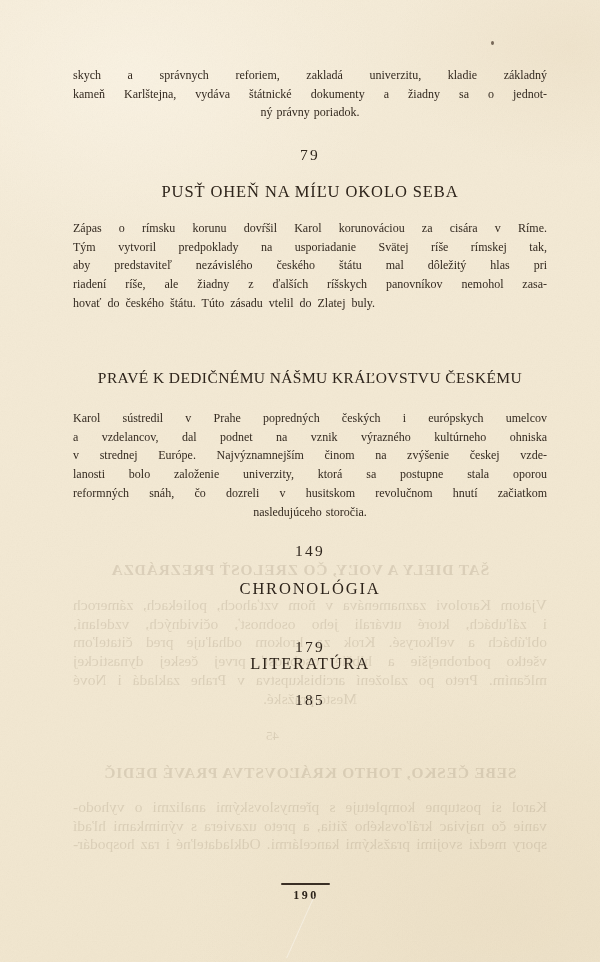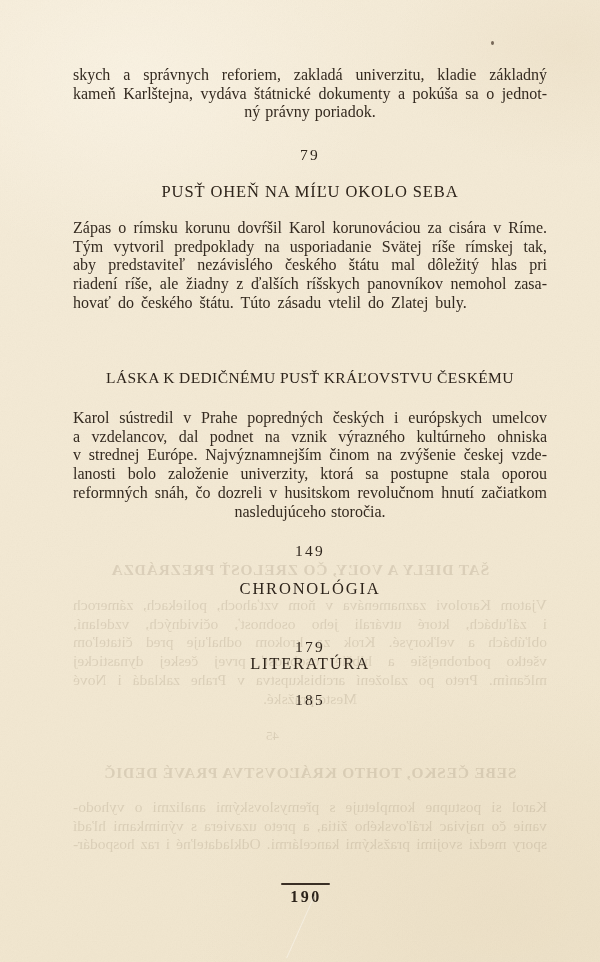--- a/index.html
+++ b/index.html
@@ -11,38 +11,38 @@
     color:#342a20;
     background:
       radial-gradient(ellipse 420px 300px at 22% 8%, rgba(250,243,228,.85) 0%, rgba(250,243,228,0) 60%),
       radial-gradient(ellipse 500px 380px at 85% 95%, rgba(235,222,196,.7) 0%, rgba(235,222,196,0) 65%),
       radial-gradient(ellipse 300px 200px at 95% 5%, rgba(236,223,198,.6) 0%, rgba(236,223,198,0) 60%),
       linear-gradient(160deg,#f5ecd9 0%,#f3e9d4 45%,#f0e5cd 100%);
   }
   .grain{position:absolute;inset:0;opacity:.05;mix-blend-mode:multiply;pointer-events:none;}
   .abs{position:absolute;}
   .col{left:73px;width:474px;}
-  .body-text{font-size:16px;line-height:18.7px;word-spacing:1px;}
+  .body-text{font-size:12px;line-height:18.7px;word-spacing:1px;}
   .jl{text-align:justify;text-align-last:justify;}
   .ll{text-align:left;word-spacing:3px;}
   .cl{text-align:right;text-align-last:center;}
   .chap-num{
     text-align:center;font-size:15.5px;letter-spacing:2.2px;
     color:#30261d;
   }
   .heading{
     text-align:center;white-space:nowrap;color:#2e241b;
     font-size:16.5px;letter-spacing:0.9px;
   }
   .heading.small{font-size:15.5px;letter-spacing:0.4px;}
   .heading.wide{letter-spacing:1.8px;}
   .footer-rule{height:2px;background:#3a2f25;border-radius:1px;}
   .folio{
     width:600px;left:0;text-align:center;
-    font-size:16px;font-weight:bold;letter-spacing:2.5px;color:#2c231a;
+    font-size:12px;font-weight:bold;letter-spacing:2.5px;color:#2c231a;
     padding-left:12px;box-sizing:border-box;
   }
   
   .verso{color:#6d5b41;opacity:.16;filter:blur(.6px);transform:scaleX(-1);}
   .verso-heading{text-align:center;white-space:nowrap;font-size:15.5px;letter-spacing:.8px;font-weight:bold;}
   .verso-body{font-size:15.5px;line-height:18.7px;}
   .speck{width:3px;height:4px;background:#4d3c2f;border-radius:50%;opacity:.75;}
   .scratch{width:1px;height:68px;background:rgba(255,255,255,.4);transform:rotate(24deg);}
 </style>
 </head>
@@ -66,38 +66,38 @@
   <div class="abs verso verso-heading" style="top:764px;left:73px;width:474px;">SEBE ČESKO, TOHTO KRÁĽOVSTVA PRAVÉ DEDIČ</div>
 
   <div class="abs verso verso-body col" style="top:798px;">
     <div class="jl">Karol si postupne kompletuje s přemyslovskými analizmi o vyhodo-</div>
     <div class="jl">vanie čo najviac kráľovského žitia, a preto uzaviera s výnimkami hľadí</div>
     <div class="jl">spory medzi svojimi pražskými kancelármi. Odkladateľné i raz hospodár-</div>
   </div>
 
   <div class="abs col body-text" style="top:66px;">
     <div class="jl">skych a správnych reforiem, zakladá univerzitu, kladie základný</div>
-    <div class="jl">kameň Karlštejna, vydáva štátnické dokumenty a pokúša sa o jednot-</div>
+    <div class="jl">kameň Karlštejna, vydáva štátnické dokumenty a žiadny sa o jednot-</div>
     <div class="cl">ný právny poriadok.</div>
   </div>
 
   <div class="abs col chap-num" style="top:146px;">79</div>
 
   <div class="abs col heading" style="top:182px;">PUSŤ OHEŇ NA MÍĽU OKOLO SEBA</div>
 
   <div class="abs col body-text" style="top:219px;">
     <div class="jl">Zápas o rímsku korunu dovŕšil Karol korunováciou za cisára v Ríme.</div>
     <div class="jl">Tým vytvoril predpoklady na usporiadanie Svätej ríše rímskej tak,</div>
     <div class="jl">aby predstaviteľ nezávislého českého štátu mal dôležitý hlas pri</div>
     <div class="jl">riadení ríše, ale žiadny z ďalších ríšskych panovníkov nemohol zasa-</div>
     <div class="ll">hovať do českého štátu. Túto zásadu vtelil do Zlatej buly.</div>
   </div>
 
 
-  <div class="abs col heading small" style="top:369px;">LÁSKA K DEDIČNÉMU PUSŤ KRÁĽOVSTVU ČESKÉMU</div>
+  <div class="abs col heading small" style="top:369px;">PRAVÉ K DEDIČNÉMU NÁŠMU KRÁĽOVSTVU ČESKÉMU</div>
 
   <div class="abs col body-text" style="top:409px;">
     <div class="jl">Karol sústredil v Prahe popredných českých i európskych umelcov</div>
     <div class="jl">a vzdelancov, dal podnet na vznik výrazného kultúrneho ohniska</div>
     <div class="jl">v strednej Európe. Najvýznamnejším činom na zvýšenie českej vzde-</div>
     <div class="jl">lanosti bolo založenie univerzity, ktorá sa postupne stala oporou</div>
     <div class="jl">reformných snáh, čo dozreli v husitskom revolučnom hnutí začiatkom</div>
     <div class="cl">nasledujúceho storočia.</div>
   </div>
 

